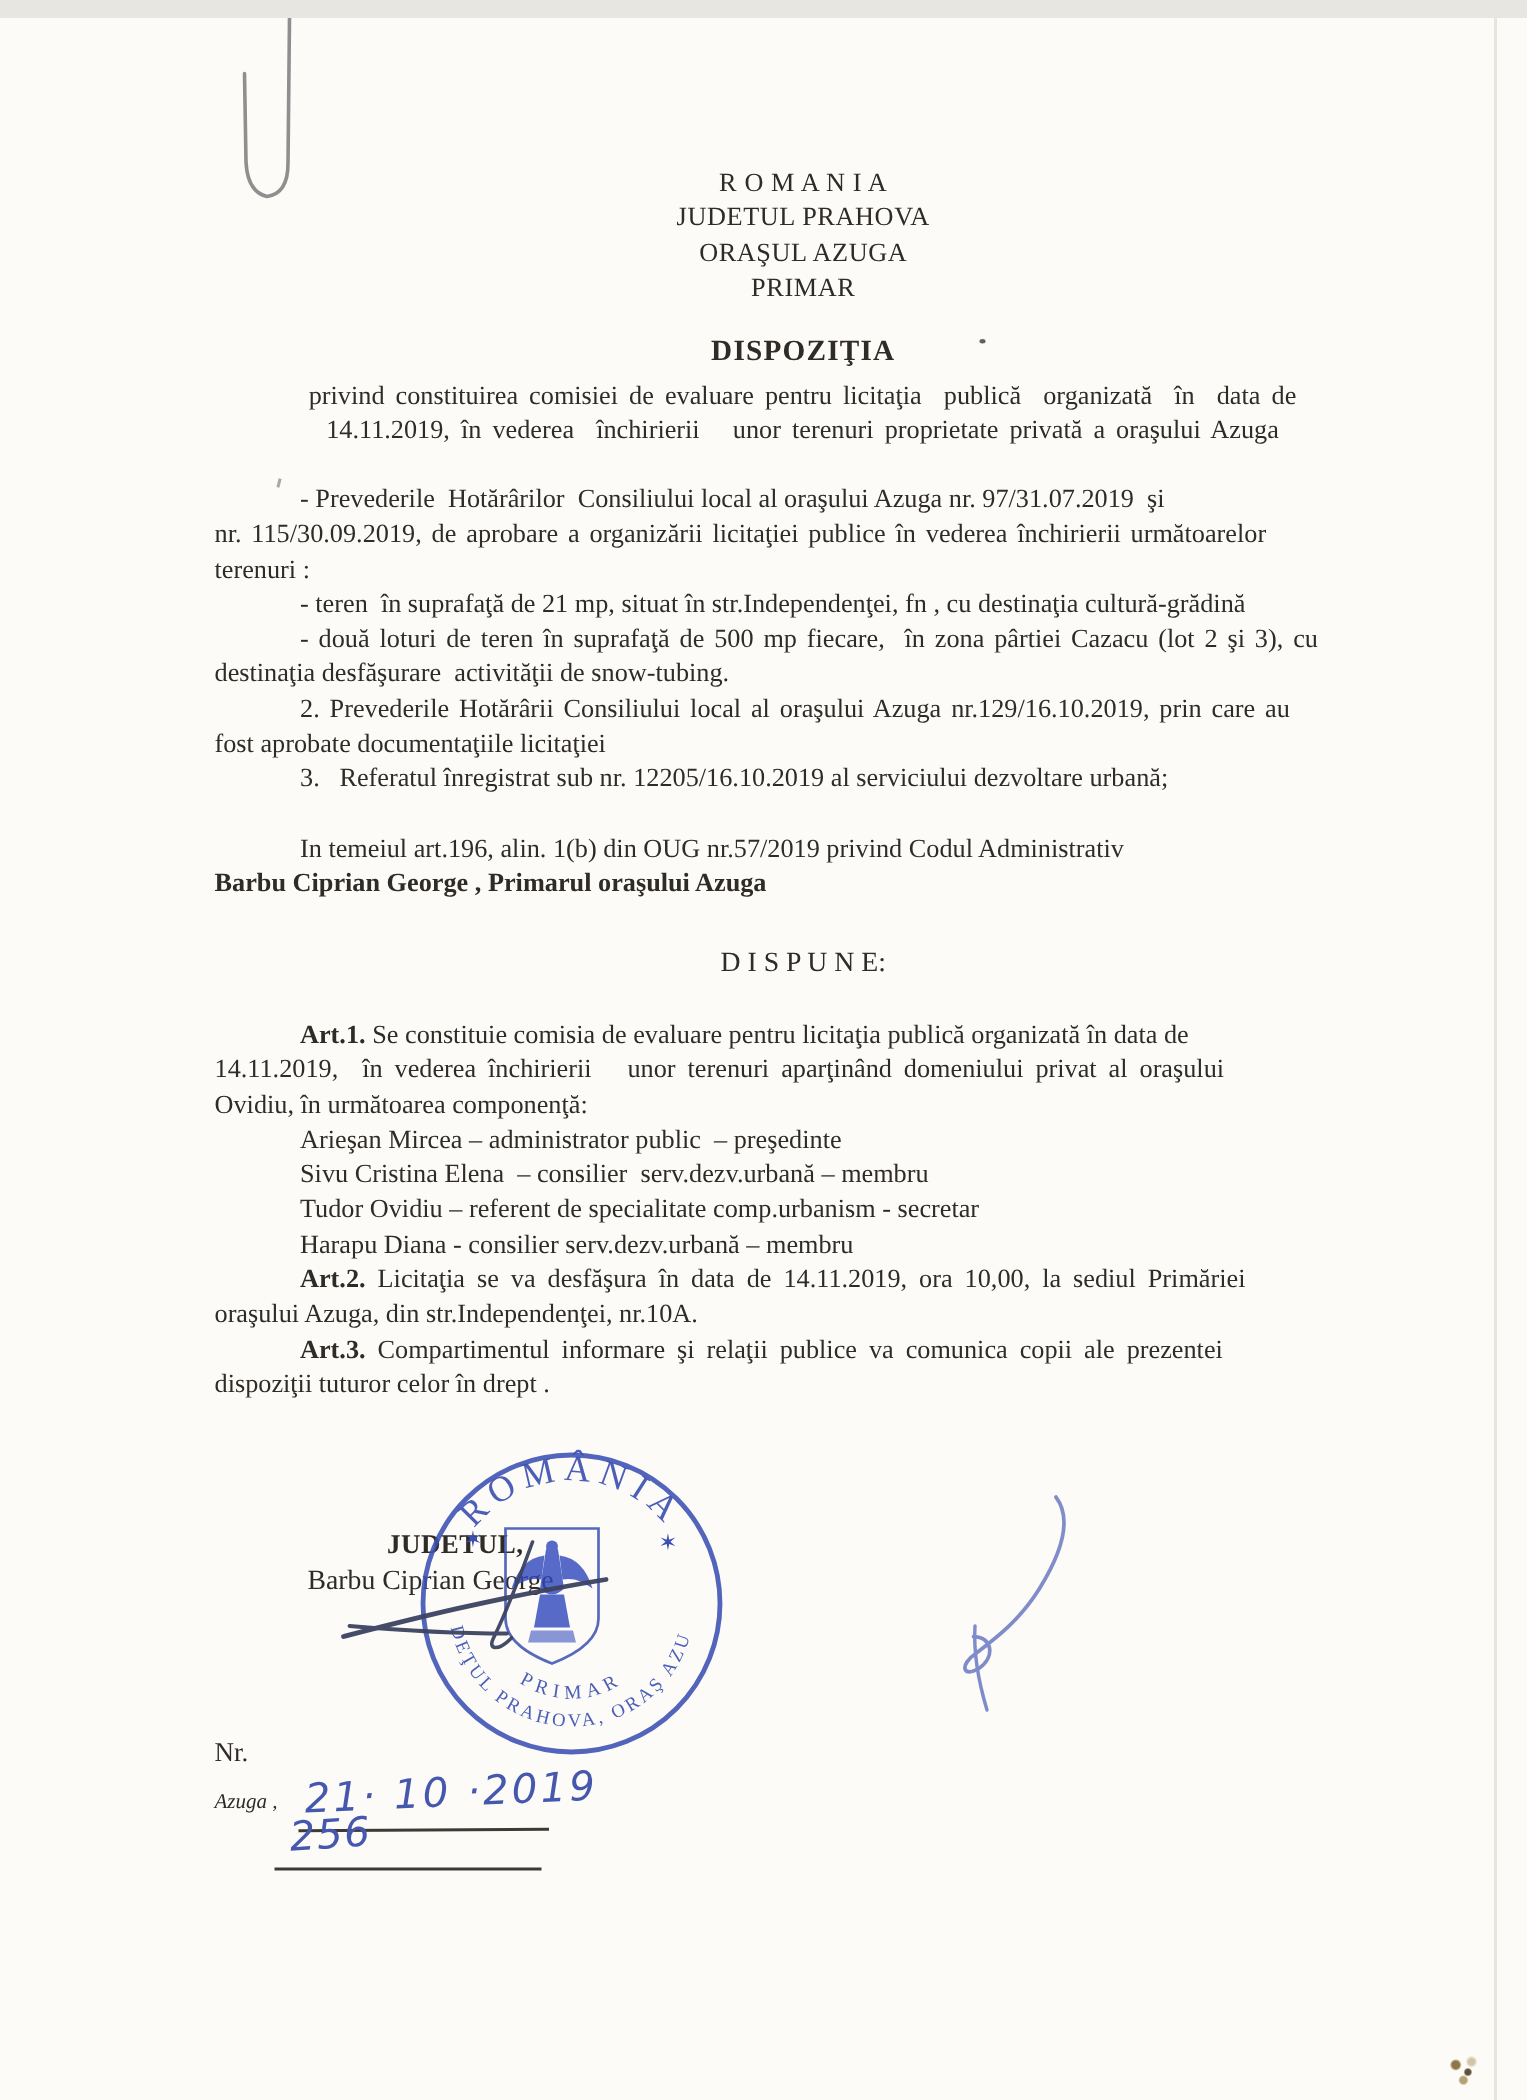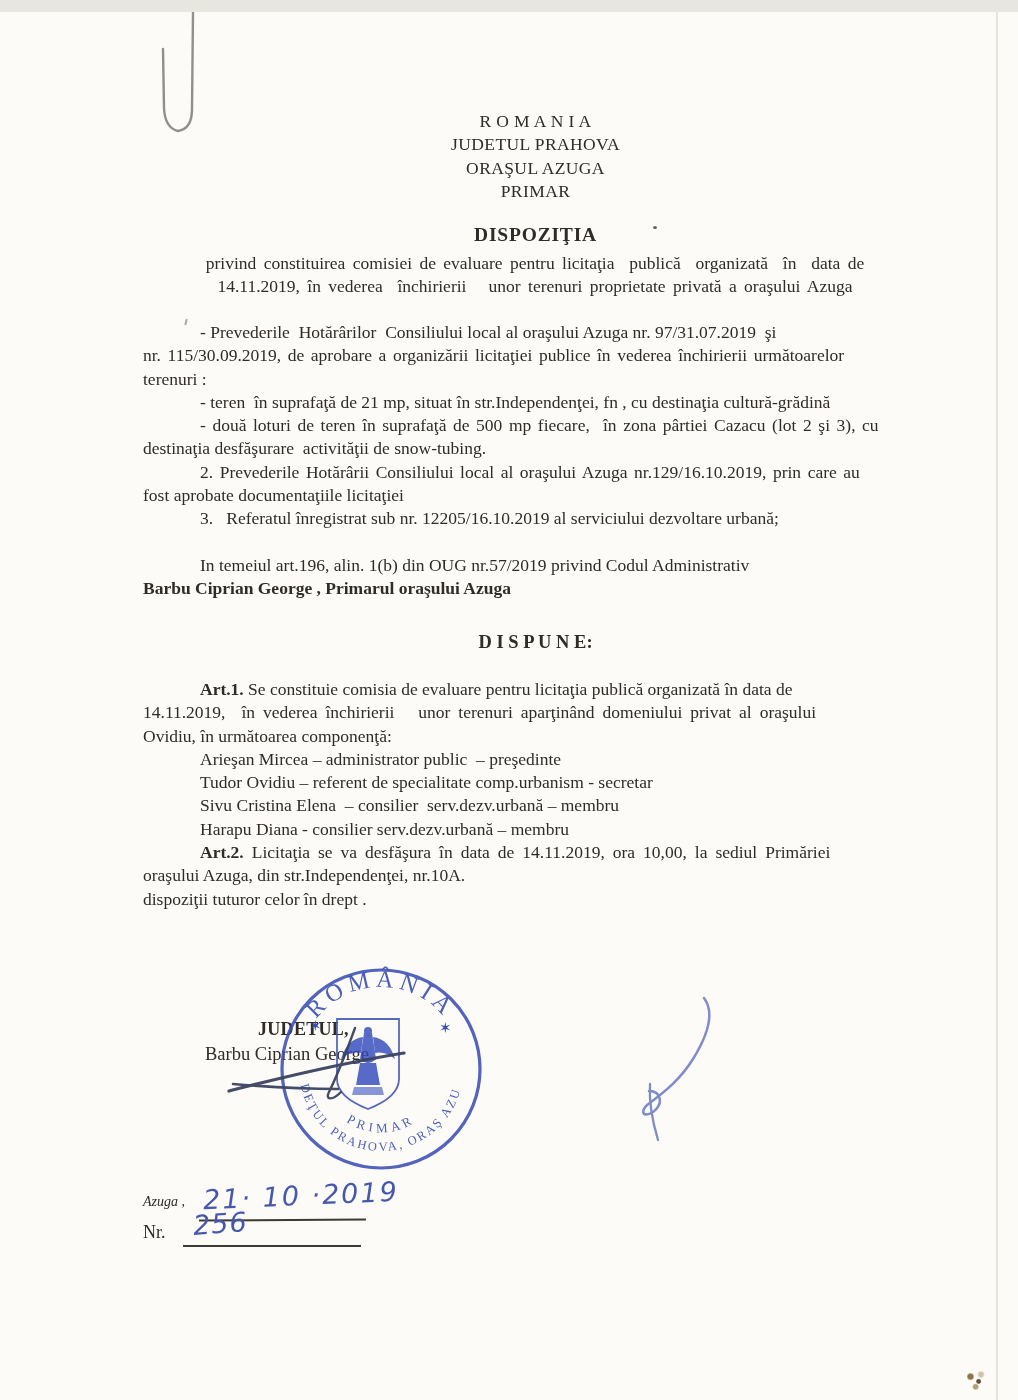--- a/index.html
+++ b/index.html
@@ -17,28 +17,28 @@
   .center{text-align:center;}
   .line{white-space:pre-wrap;font-size:17.5px;line-height:23.3px;}
   .ind{padding-left:57px;}
   .b{font-weight:bold;}
   .ws1{word-spacing:2.2px;}
   .ws2{word-spacing:3.6px;}
   .header-block{left:143px;top:98px;width:785px;line-height:23.5px;font-size:17.6px;letter-spacing:.4px;}
   .doc-title{left:143px;top:212px;width:785px;font-size:19.5px;font-weight:bold;letter-spacing:.8px;}
   .subtitle{left:120px;top:240px;width:830px;font-size:17.6px;line-height:25.6px;word-spacing:3px;}
   .main-block{left:143px;top:309px;width:788px;}
-  .dispune-head{left:143px;top:620px;width:785px;font-size:18.5px;font-weight:bold;}
+  .dispune-head{left:143px;top:620px;width:785px;font-size:18.5px;font-weight:normal;}
   .art-block{left:143px;top:666px;width:788px;}
   .sig-left-role{left:258px;top:1007px;font-size:18px;font-weight:bold;letter-spacing:.3px;}
   .sig-left-name{left:205px;top:1032px;font-size:18.5px;text-align:right;}
   .sig-right{left:563px;top:1030px;width:300px;font-size:18px;line-height:25px;}
   .sig-right .nm{padding-left:45px;}
   .footer-place{left:143px;top:1182px;font-size:14px;font-style:italic;}
-  .footer-nr{left:143px;top:1210px;font-size:18px;}
+  .footer-nr{left:143px;top:1146px;font-size:18px;}
   .hand{font-family:"DejaVu Sans", sans-serif;font-style:italic;color:#4658ae;}
   .hand-date{left:203px;top:1168px;font-size:27px;transform:rotate(-2.5deg);letter-spacing:2px;}
   .hand-nr{left:193px;top:1196px;font-size:27px;transform:rotate(-4deg);letter-spacing:1px;}
   .uline{background:#3d3a35;height:1.6px;}
   .ul1{left:199px;top:1207px;width:167px;transform:rotate(-.4deg);}
   .ul2{left:183px;top:1233px;width:178px;}
   .right-crease{left:996px;top:0;width:2px;height:1400px;background:#e7e5de;}
   .dot-artifact{left:653px;top:214px;width:4px;height:3px;background:#4a4642;border-radius:50%;opacity:.85;}
   .tick-artifact{left:185px;top:307px;width:2px;height:6px;background:#8a867f;transform:rotate(14deg);opacity:.7;}
   .smudge{left:960px;top:1352px;width:30px;height:30px;
@@ -85,25 +85,26 @@
     <div class="line b">Barbu Ciprian George , Primarul oraşului Azuga</div>
   </div>
 
   <div class="abs dispune-head center">D I S P U N E:</div>
 
   <div class="abs art-block">
     <div class="line ind"><span class="b">Art.1.</span><span> Se constituie comisia de evaluare pentru licitaţia publică organizată în data de</span></div>
     <div class="line ws2">14.11.2019,  în vederea închirierii   unor terenuri aparţinând domeniului privat al oraşului</div>
     <div class="line">Ovidiu, în următoarea componenţă:</div>
     <div class="line ind">Arieşan Mircea – administrator public  – preşedinte</div>
+    <div class="line ind">Sivu Cristina Elena  – consilier  serv.dezv.urbană – membru</div>
     <div class="line ind">Tudor Ovidiu – referent de specialitate comp.urbanism - secretar</div>
-    <div class="line ind">Sivu Cristina Elena  – consilier  serv.dezv.urbană – membru</div>
     <div class="line ind">Harapu Diana - consilier serv.dezv.urbană – membru</div>
     <div class="line ind ws2"><span class="b">Art.2.</span><span> Licitaţia se va desfăşura în data de 14.11.2019, ora 10,00, la sediul Primăriei</span></div>
     <div class="line">oraşului Azuga, din str.Independenţei, nr.10A.</div>
+    <div class="line ind ws2"><span class="b">Art.3.</span><span> Compartimentul informare şi relaţii publice va comunica copii ale prezentei</span></div>
     <div class="line">dispoziţii tuturor celor în drept .</div>
   </div>
 
   <div class="abs sig-left-role">JUDETUL,</div>
   <div class="abs sig-left-name">Barbu Ciprian George</div>
 
   <svg class="abs stamp-svg" width="210" height="210" viewBox="-105 -105 210 210">
     <g stroke="#3a4fb2" fill="none" opacity="0.88">
       <circle cx="0" cy="0" r="99" stroke-width="3.2"></circle>
     </g>

